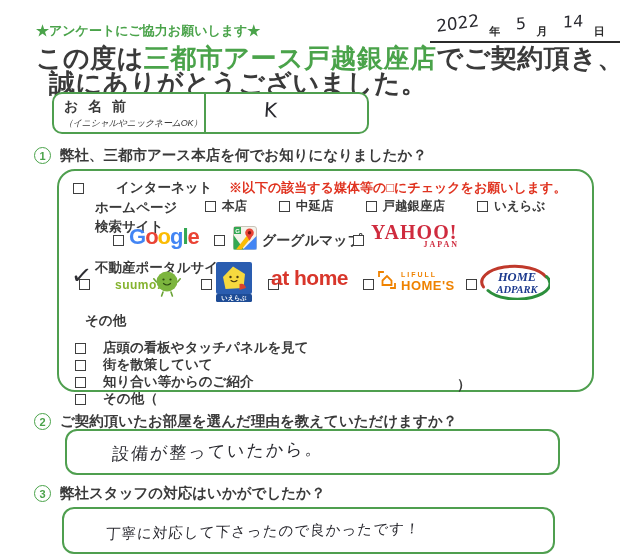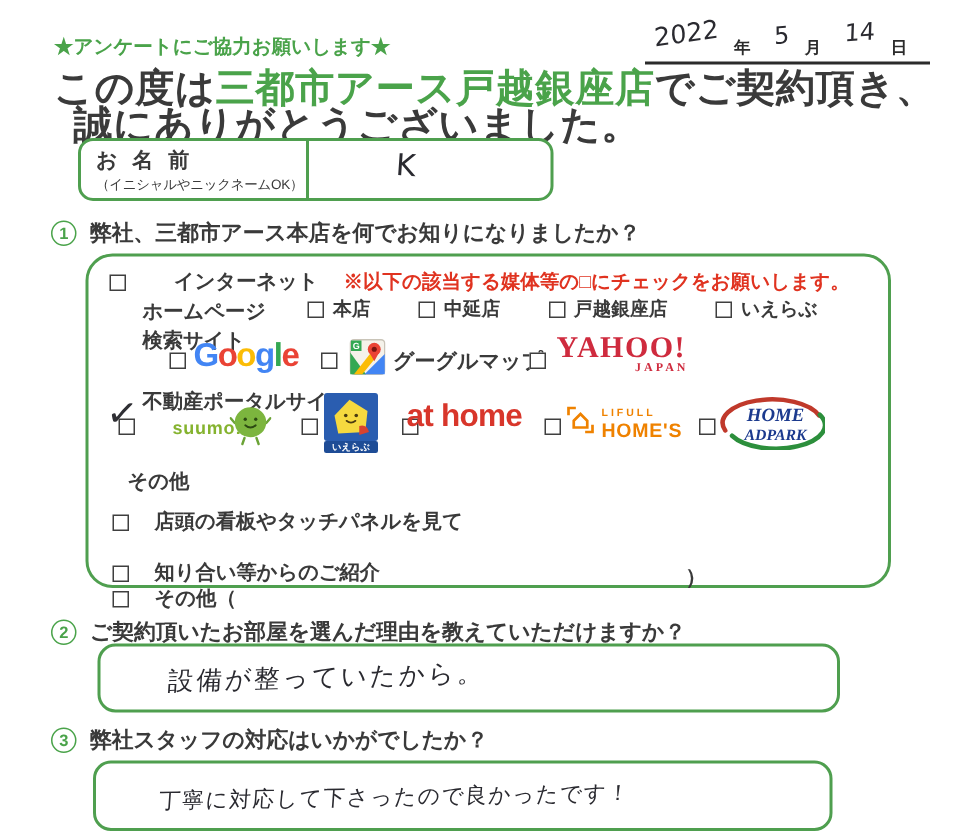--- a/index.html
+++ b/index.html
@@ -23,21 +23,21 @@
   .promo { position:absolute; left:36px; top:22px; font-size:13px; font-weight:bold; color:#4aa34a; }
   .greet { position:absolute; left:36px; font-size:26px; font-weight:bold; letter-spacing:0.5px; }
   .greet1 { top:41px; } .greet2 { top:66px;padding-left:13px; }
   .store { color:#4aa34a; }
 
   
   .name-box { position:absolute; left:52px; top:92px; width:317px; height:42px;
     border:2px solid #4f9f4f; border-radius:10px; display:flex; background:#fff; }
   .name-left { width:152px; border-right:2px solid #4f9f4f; padding:4px 0 0 10px; }
   .name-label { font-size:14px; font-weight:bold; letter-spacing:3px; }
-  .name-note { font-size:9px; margin-top:1px; letter-spacing:-0.2px; }
+  .name-note { font-size:9px; margin-top:1px; letter-spacing:-0.2px;font-style:italic; }
   .name-right { flex:1; position:relative; }
   .name-value { position:absolute; left:58px; top:4px; font-size:20px; transform:rotate(4deg); }
 
   
   .q-line { position:absolute; display:flex; align-items:center; gap:9px;
     font-size:14.5px; font-weight:bold; }
   .qnum { width:17px; height:17px; border:1.5px solid #4aa34a; border-radius:50%;
     color:#4aa34a; font-size:11px; font-weight:bold; display:inline-flex;
     align-items:center; justify-content:center; flex:none; }
   .q1 { left:34px; top:146px; } .q2 { left:34px; top:412px; } .q3 { left:34px; top:484px; }
@@ -252,20 +252,24 @@
         <text x="37" y="30" font-size="10.5" font-style="italic" font-weight="bold" fill="#1c3a8e" text-anchor="middle" font-family="Liberation Serif, serif">ADPARK</text>
       </svg>
     </span>
 
     <div class="lbl lbl-other-header">その他</div>
 
     <div class="opt-row opt1">
       <span class="cb"></span>
       <span>店頭の看板やタッチパネルを見て</span>
     </div>
+    <div class="opt-row opt2">
+      <span class="cb"></span>
+      <span>街を散策していて</span>
+    </div>
     <div class="opt-row opt3">
       <span class="cb"></span>
       <span>知り合い等からのご紹介</span>
     </div>
     <div class="opt-row opt4">
       <span class="cb"></span>
       <span>その他（</span>
     </div>
     <span class="close-paren">）</span>
   </div>

